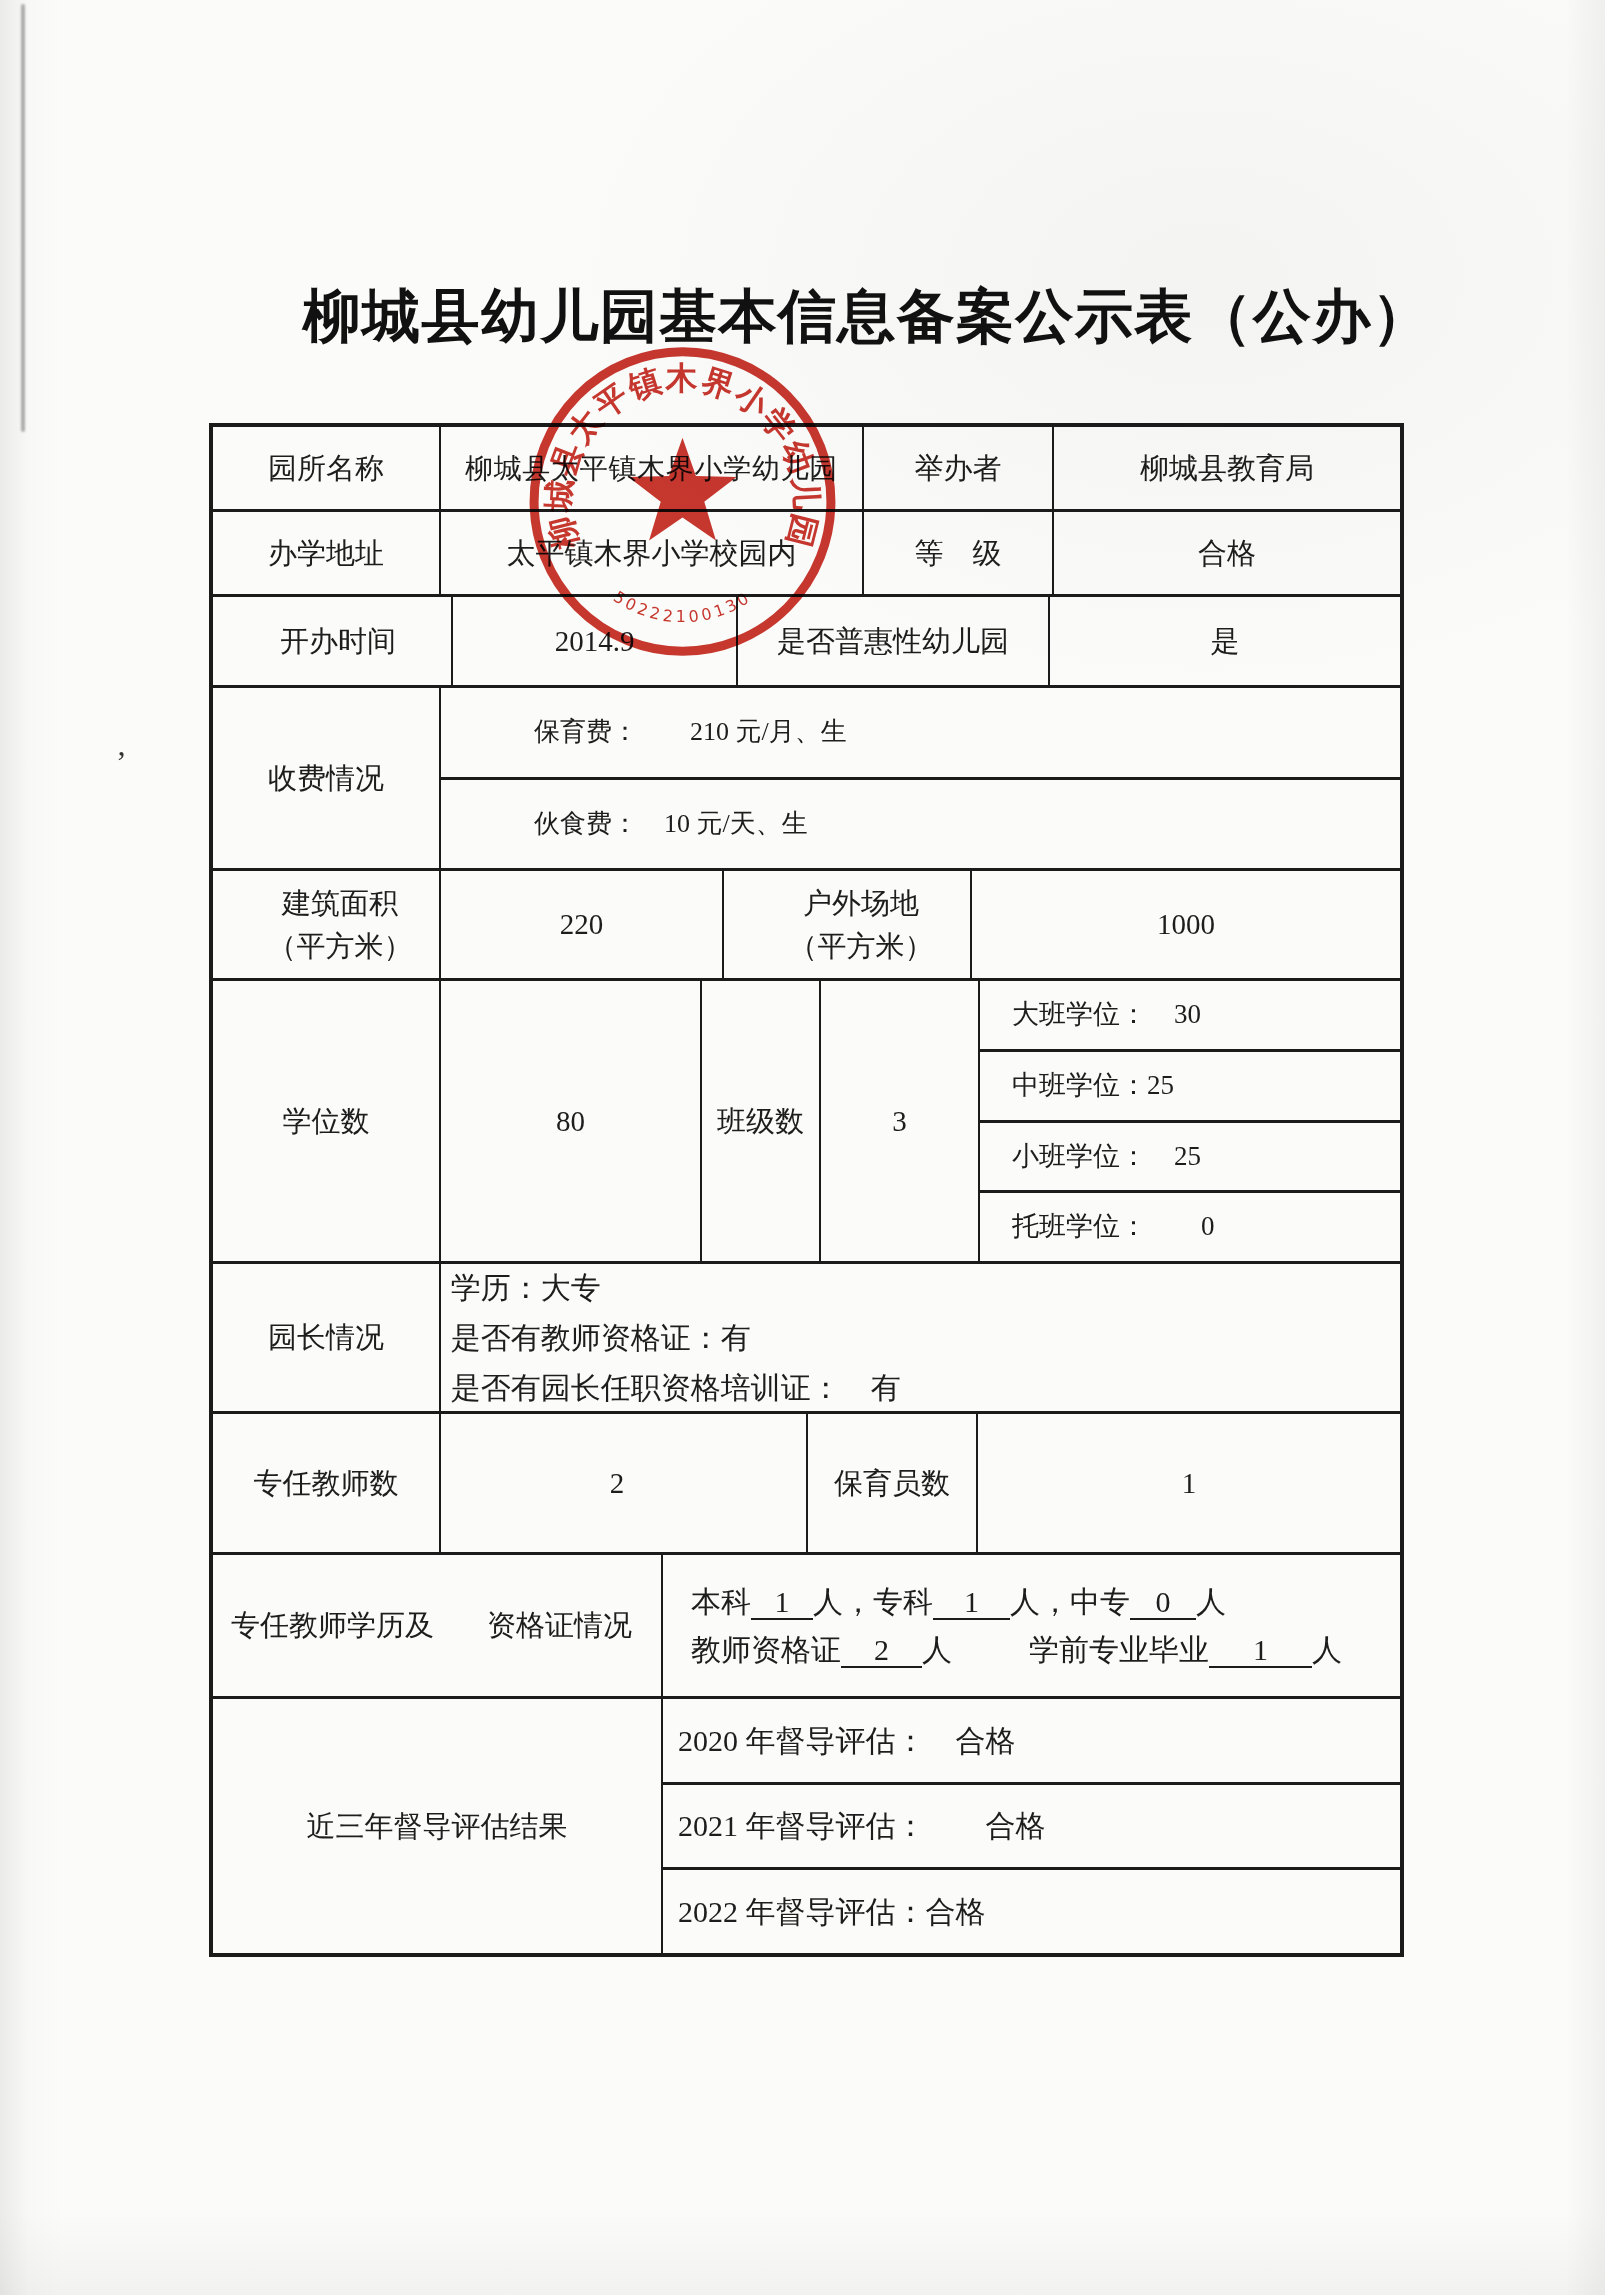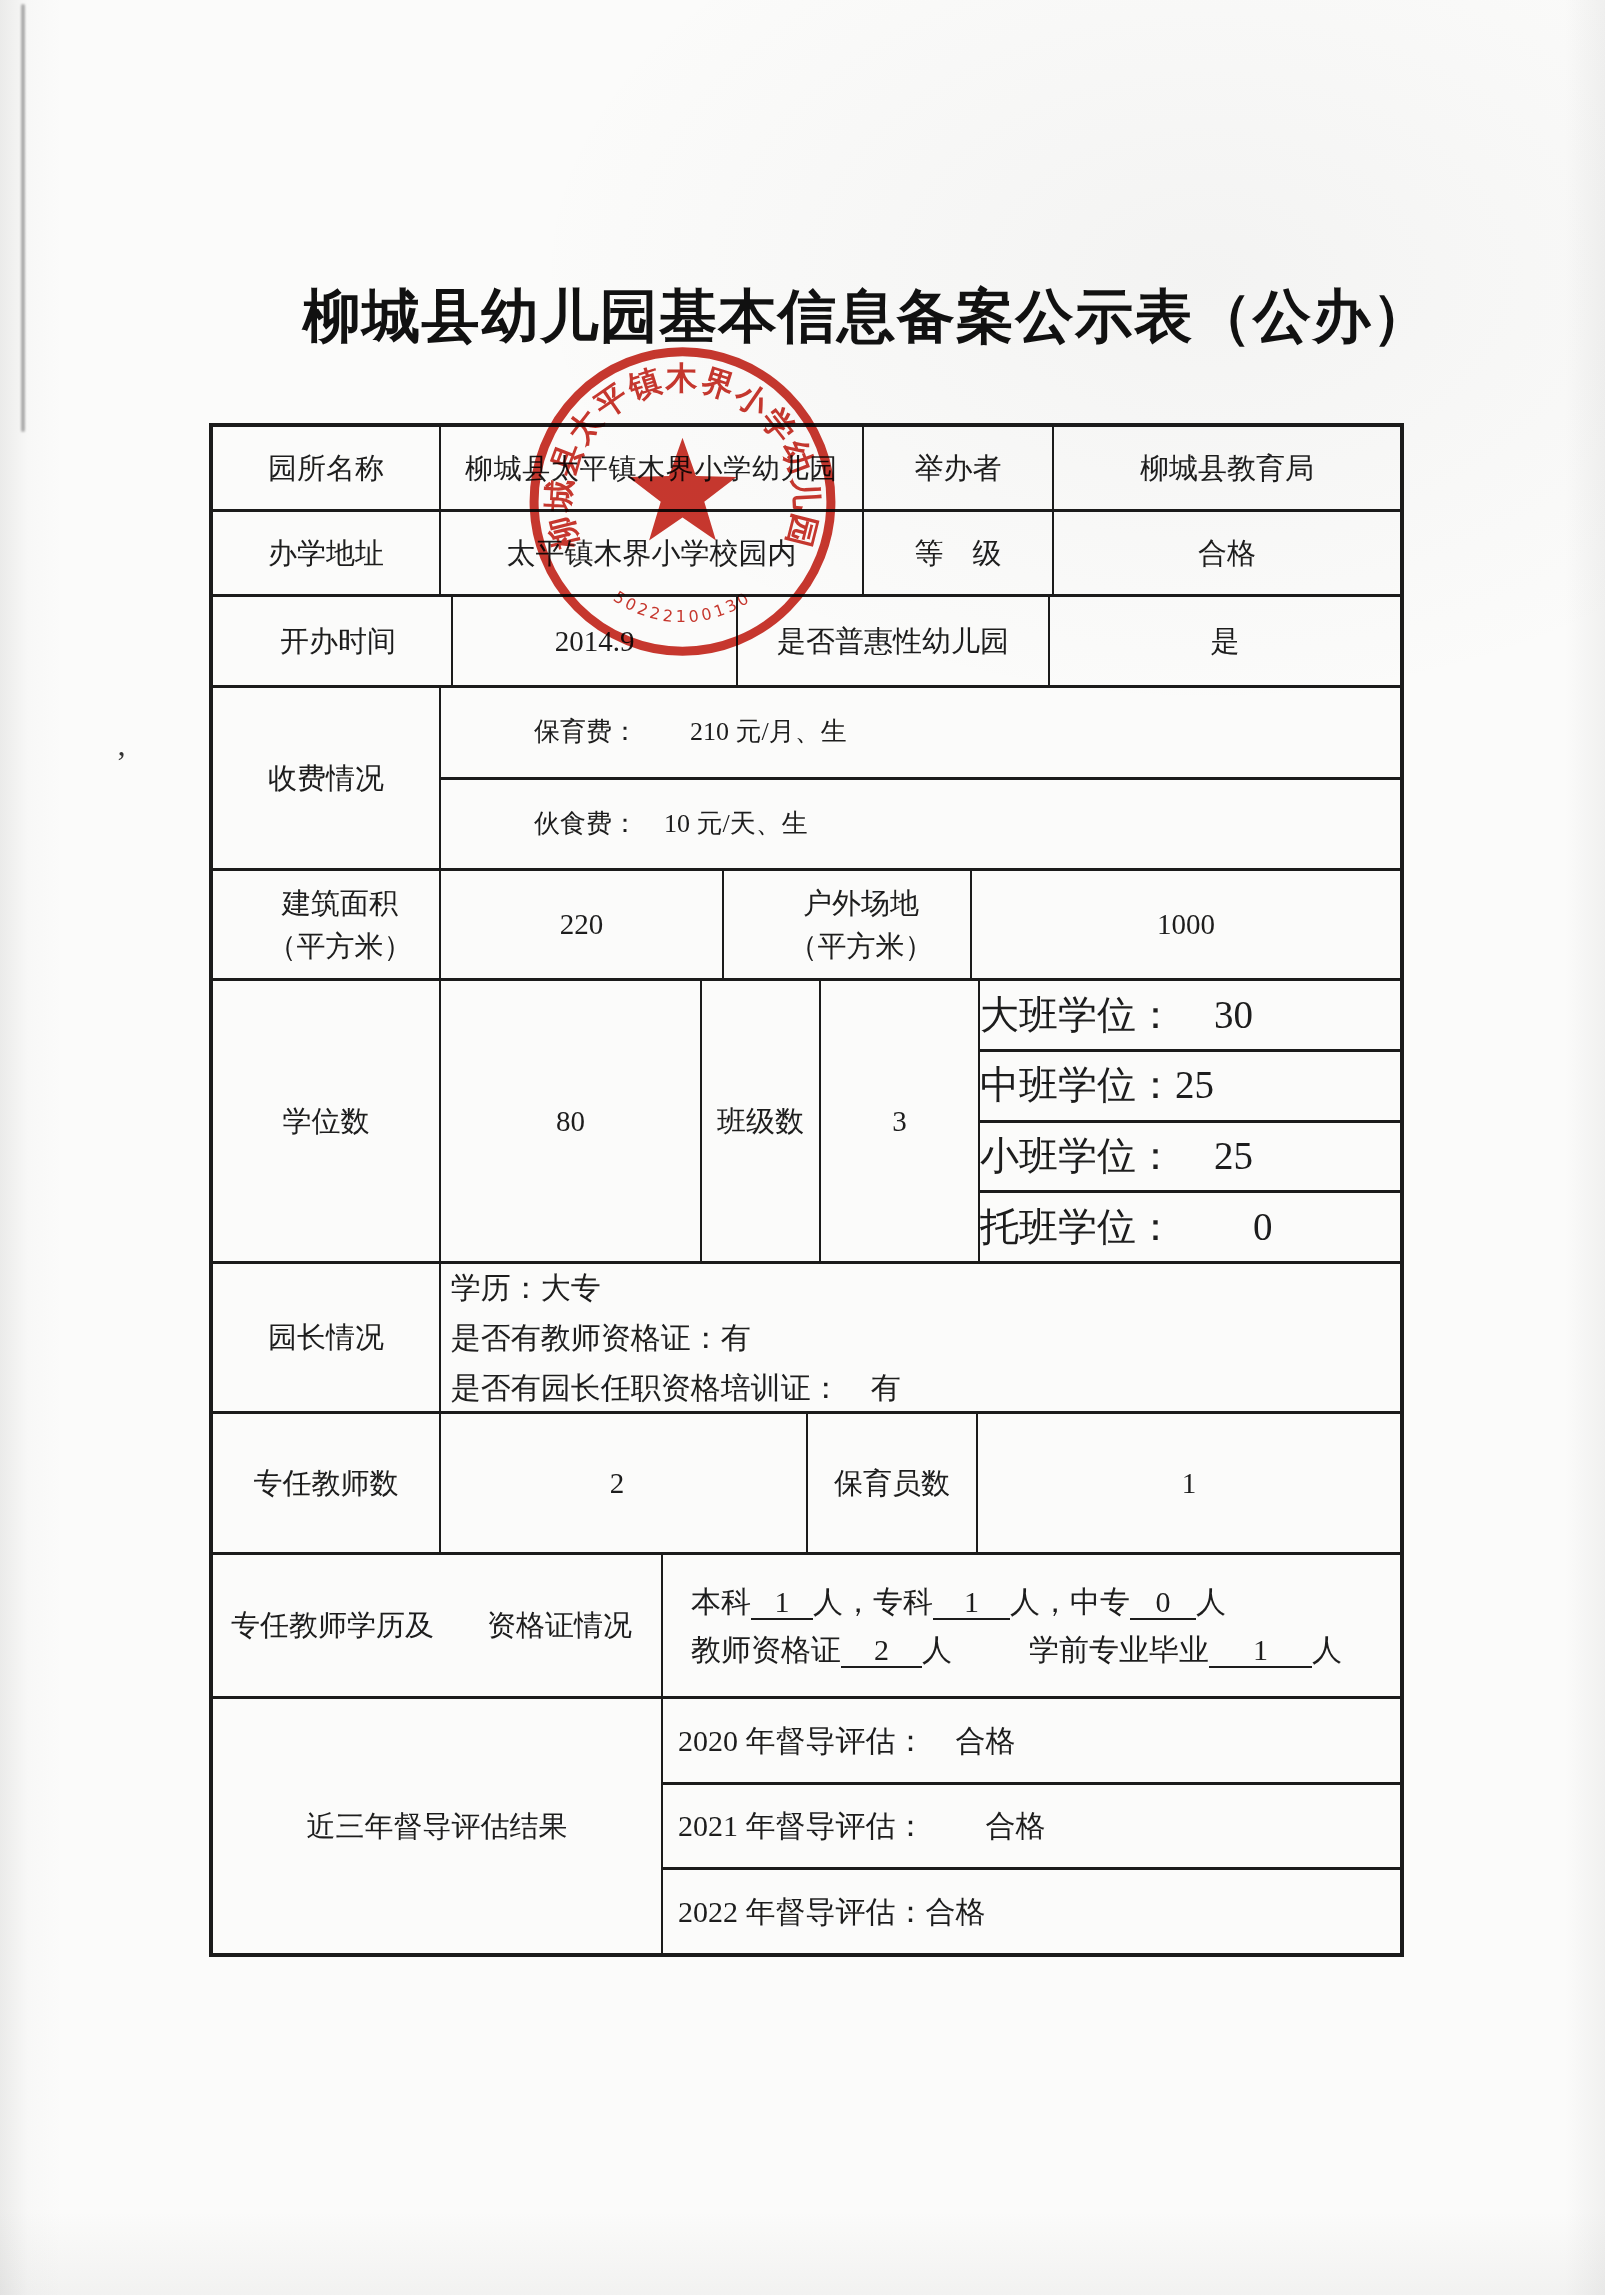--- a/index.html
+++ b/index.html
@@ -69,21 +69,21 @@
   .w413 { flex:none; width:285px; }
   .w452 { flex:none; width:312px; }
   .w411 { flex:none; width:283px; }
   .w359 { flex:none; width:248px; }
   .w378 { flex:none; width:261px; }
   .w172 { flex:none; width:119px; }
   .w230 { flex:none; width:159px; }
   .w513 { flex:none; width:354px; }
   .w247 { flex:none; width:170px;margin-left:13px; }
   .fee-line { padding-left:93px; font-size:26px; }
-  .seat-line { padding-left:0; font-size:39px; }
+  .seat-line { padding-left:32px; font-size:27px; }
   .eval-line { padding-left:15px; font-size:30px; }
   .principal-lines { align-items:flex-start; justify-content:center; padding-left:9.7px; }
   .principal-lines > div { margin:6.2px 0; font-size:30px; }
   .quals-label { justify-content:space-between; padding:0 29px 0 18px; }
   .quals-content { flex-direction:column; align-items:flex-start; justify-content:center; padding-left:28px; }
   .qline { font-size:30px; margin:5.5px 0; white-space:nowrap; }
   .u { display:inline-block; text-align:center; border-bottom:2.1px solid #1d1d1d; line-height:1.1; }
   .uw90  { min-width:62px; }
   .uw110 { min-width:77px; }
   .uw95  { min-width:66px; }

